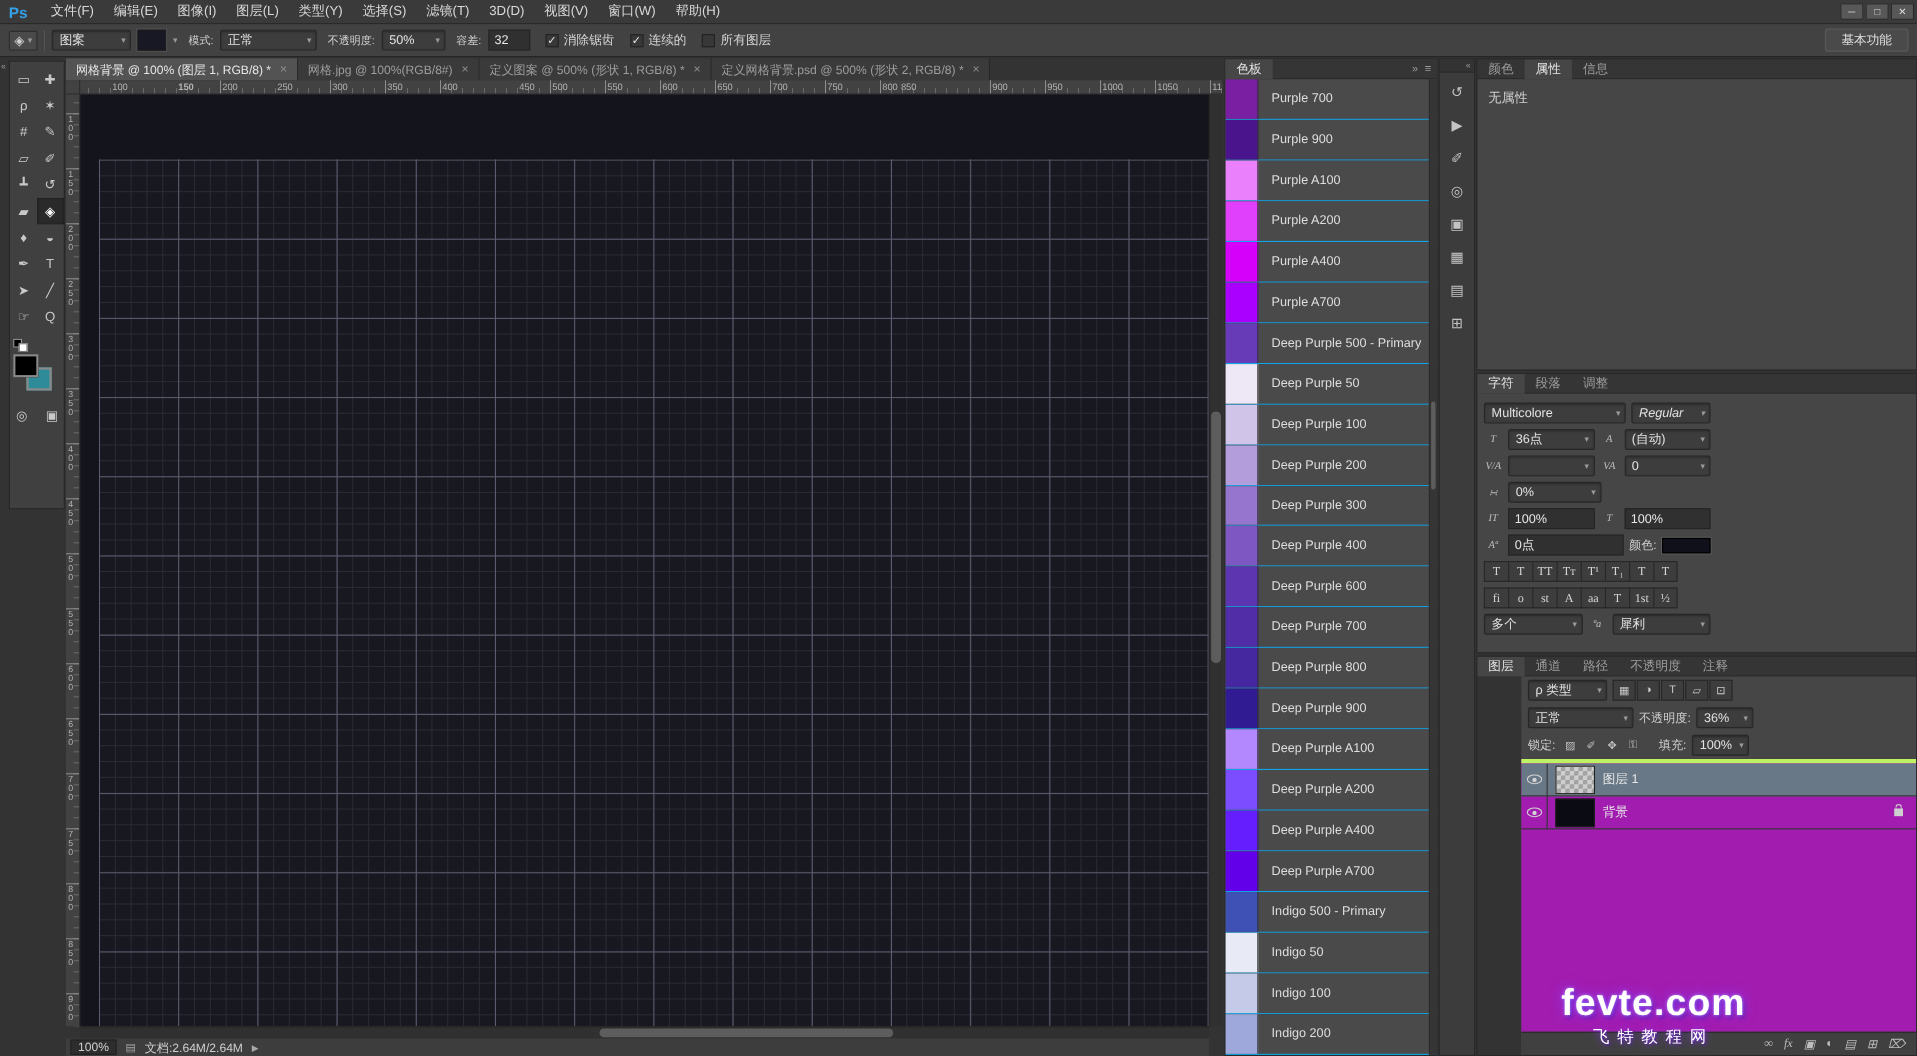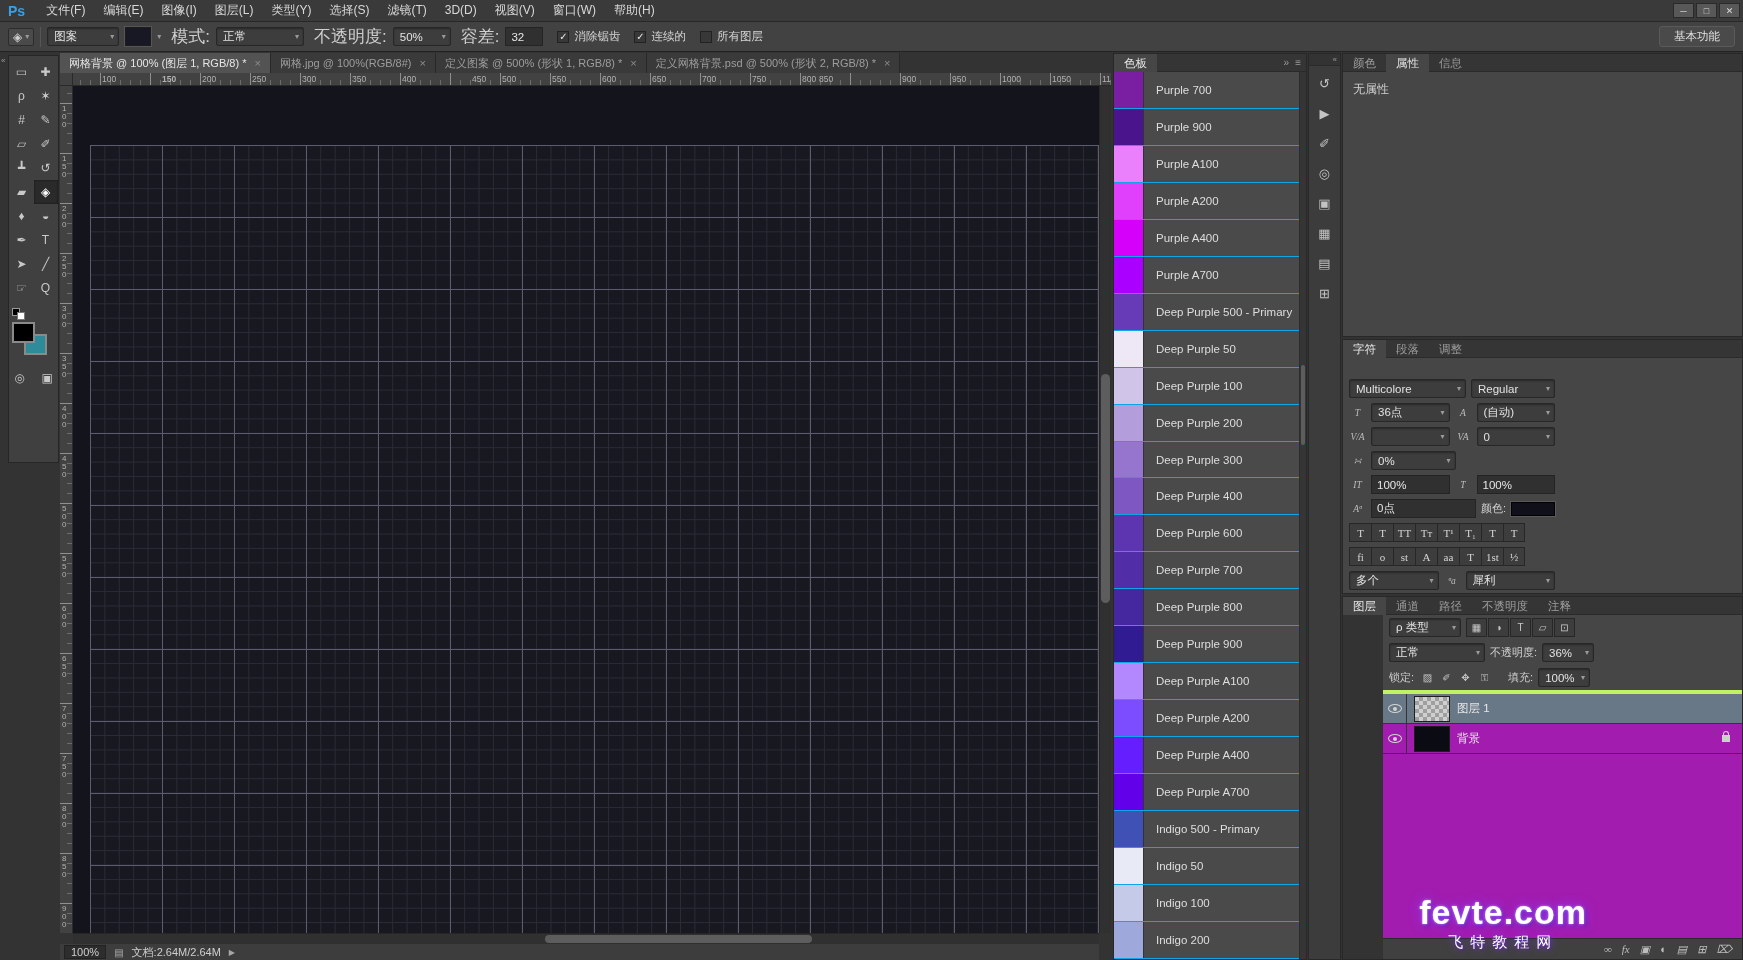--- a/index.html
+++ b/index.html
@@ -22,22 +22,22 @@
               border-bottom:1px solid #232323;display:flex;align-items:center;gap:6px;padding:0 8px;}
   .tool-preset{display:inline-flex;align-items:center;gap:3px;padding:1px 4px;border:1px solid #2c2c2c;
                background:#4a4a4a;border-radius:2px;color:#cfcfcf;}
   .vsep{width:1px;height:20px;background:#2c2c2c;border-right:1px solid #555;}
   .combo{display:inline-flex;align-items:center;justify-content:space-between;gap:5px;background:#3d3d3d;
          border:1px solid #272727;border-radius:2px;height:19px;padding:0 4px 0 6px;
          box-shadow:inset 0 1px 2px rgba(0,0,0,.35);color:#e2e2e2;font-size:11.5px;cursor:pointer;white-space:nowrap;}
   .dd{color:#9a9a9a;font-size:8px;}
   .inputbox{display:inline-flex;align-items:center;background:#303030;border:1px solid #242424;height:19px;
             padding:0 5px;font-size:11.5px;color:#e6e6e6;}
-  .opt-label{color:#cfcfcf;font-size:17px;margin-left:4px;white-space:nowrap;}
-  .w38{width:38px;} .w52{width:52px;} .w56{width:58px;} .w70{width:72px;} .w86{width:88px;} .w92{width:84px;} .w95{width:96px;}
+  .opt-label{color:#cfcfcf;font-size:10px;margin-left:4px;white-space:nowrap;}
+  .w38{width:38px;} .w52{width:52px;} .w56{width:58px;} .w70{width:72px;} .w86{width:88px;} .w92{width:72px;font-style:italic;} .w95{width:96px;}
   .pattern-chip{width:26px;height:19px;border:1px solid #1c1c1c;box-shadow:0 0 0 1px #555;display:inline-block;}
   .cb-group{display:flex;align-items:center;gap:14px;margin-left:8px;}
   .cb-wrap{display:inline-flex;align-items:center;gap:5px;cursor:pointer;}
   .cb{width:12px;height:12px;background:#383838;border:1px solid #222;display:inline-flex;
       align-items:center;justify-content:center;font-size:10px;color:#e8e8e8;}
   .cb .mark{visibility:hidden;}
   .cb.checked .mark{visibility:visible;}
   .cb-label{font-size:11.5px;color:#d6d6d6;}
   .workspace-btn{margin-left:auto;border:1px solid #5a5a5a;background:#4a4a4a;border-radius:3px;
                  padding:2px 14px;font-size:11.5px;color:#e0e0e0;cursor:pointer;}
@@ -120,21 +120,21 @@
 
   
   .right-col{position:absolute;left:1342px;top:53px;width:401px;bottom:0;display:flex;flex-direction:column;background:#333;}
   .panel{border:1px solid #282828;display:flex;flex-direction:column;overflow:hidden;}
   .props-panel{height:284px;}
   .char-panel{height:255px;margin-top:2px;}
   .layers-panel{flex:1;margin-top:2px;}
   .panel-content{flex:1;background:#464646;position:relative;}
   .props-content{padding:9px 10px;font-size:12px;color:#cfcfcf;}
 
-  .char-content{padding:21px 6px;width:218px;display:flex;flex-direction:column;gap:5px;}
+  .char-content{padding:8px 6px;width:218px;display:flex;flex-direction:column;gap:5px;}
   .crow{display:flex;align-items:center;gap:5px;}
   .cicon{width:17px;flex:none;text-align:center;color:#bdbdbd;font-size:9.5px;font-family:"Liberation Serif",serif;font-style:italic;}
   .flex1{flex:1;}
   .char-color{width:44px;height:14px;border:1px solid #000;box-shadow:0 0 0 1px #5a5a5a;cursor:pointer;}
   .tbtn{width:22px;height:19px;background:#3d3d3d;border:1px solid #272727;display:flex;align-items:center;
         justify-content:center;font-size:11px;color:#d6d6d6;cursor:pointer;font-family:"Liberation Serif",serif;}
   .btns{gap:0;}
   .btns .tbtn{border-right-width:0;}
   .btns .tbtn:last-child{border-right-width:1px;}
 

